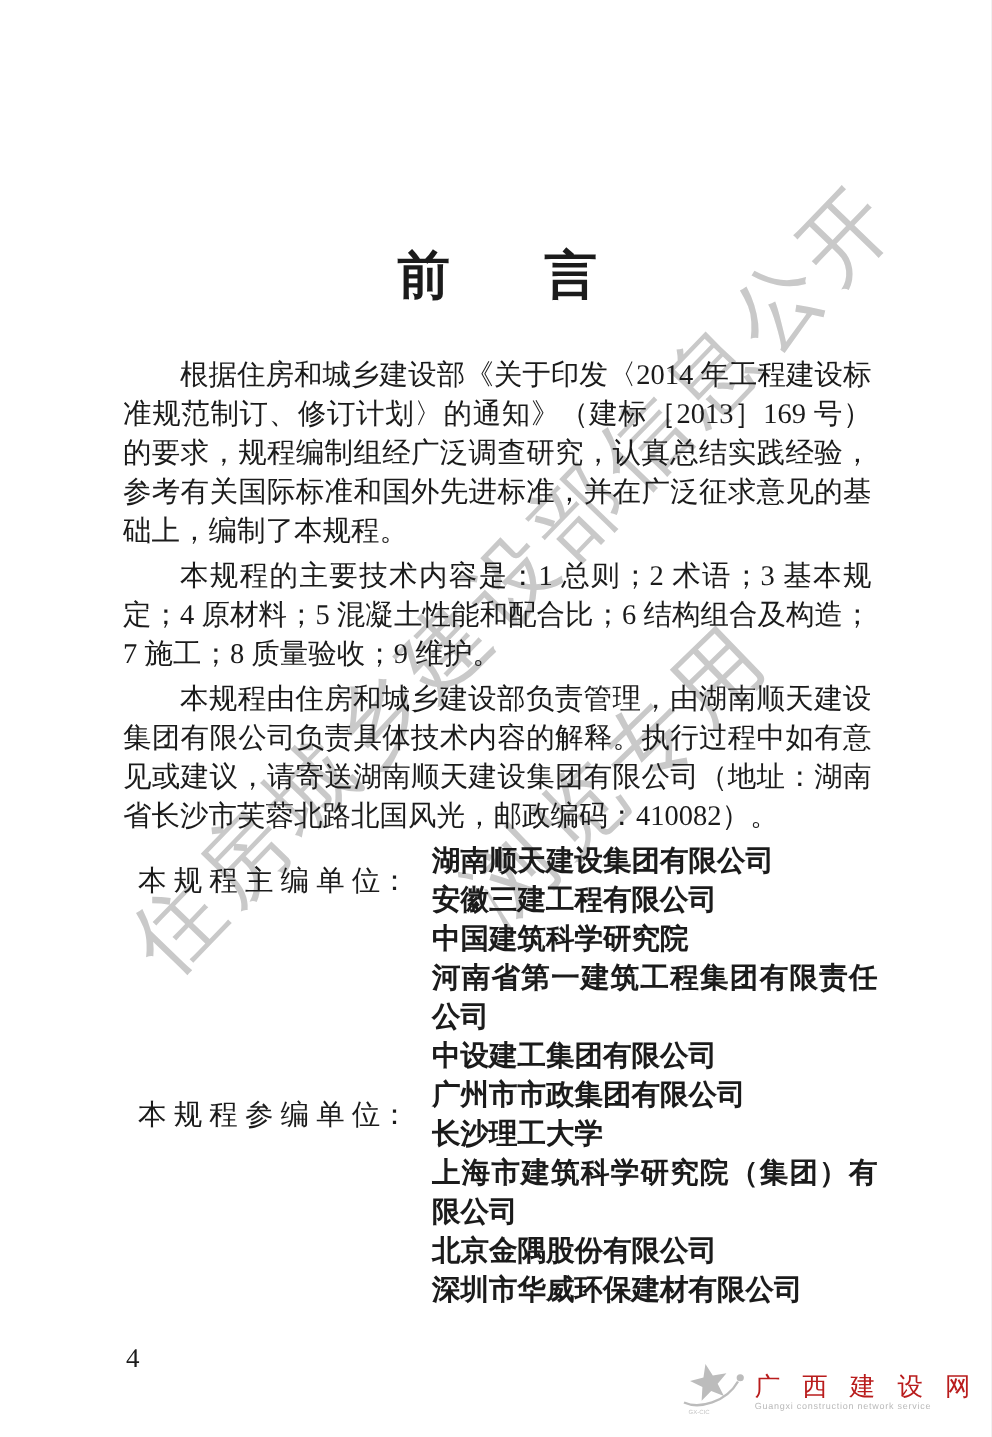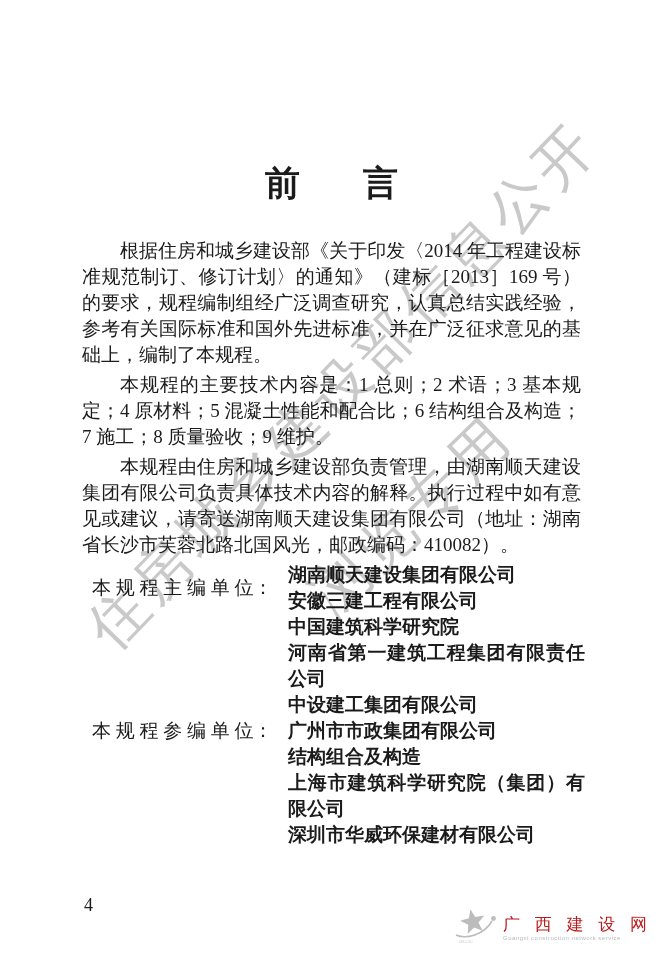--- a/index.html
+++ b/index.html
@@ -129,22 +129,23 @@
       </div>
     </div>
 
     <div class="editor-row">
       <div class="editor-label">本 规 程 参 编 单 位：</div>
       <div class="editor-units">
         <div class="unit">中国建筑科学研究院</div>
         <div class="unit">河南省第一建筑工程集团有限责任公司</div>
         <div class="unit">中设建工集团有限公司</div>
         <div class="unit">广州市市政集团有限公司</div>
-        <div class="unit">结构组合及构造</div>
+        <div class="unit">长沙理工大学</div>
         <div class="unit">上海市建筑科学研究院（集团）有限公司</div>
+        <div class="unit">北京金隅股份有限公司</div>
         <div class="unit">深圳市华威环保建材有限公司</div>
       </div>
     </div>
 
   </div>
 
   <div class="page-number">4</div>
 
   <div class="site-logo">
     <span class="logo-mark">

